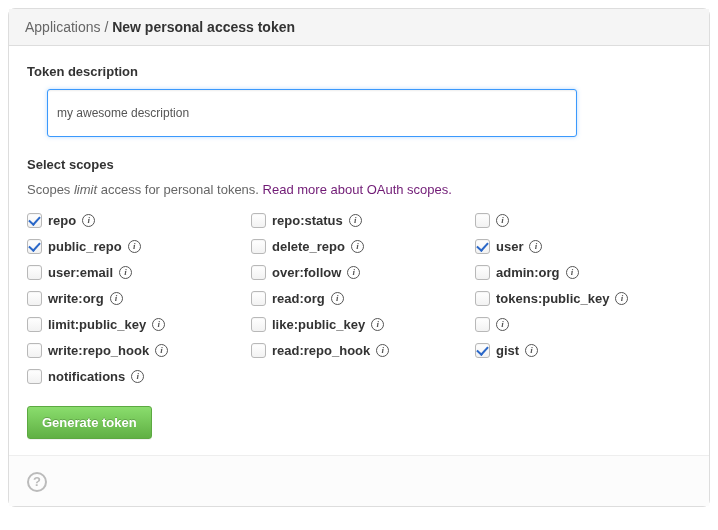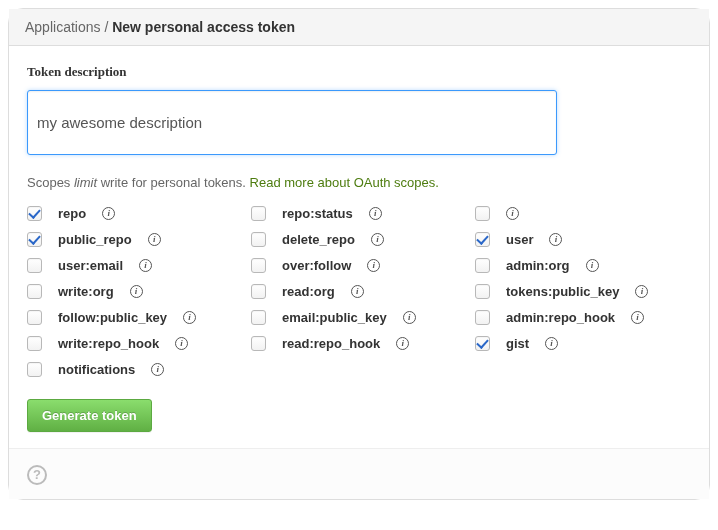--- a/index.html
+++ b/index.html
@@ -1,28 +1,28 @@
 <!DOCTYPE html>
 <html><head>
 <meta charset="utf-8">
 <style>
 * { box-sizing: border-box; margin: 0; padding: 0; }
 body { font-family: -apple-system, BlinkMacSystemFont, "Helvetica Neue", Helvetica, Arial, sans-serif; font-size: 13px; color: #333; background: #fff; width: 718px; }
-.panel { border: 1px solid #ddd; border-radius: 15px; margin: 8px; }
+.panel { border: 1px solid #ddd; border-radius: 7px; margin: 8px; }
 .panel-header { padding: 10px 16px; background: #f5f5f5; border-bottom: 1px solid #ddd; font-size: 14px; color: #666; }
 .panel-header b { color: #333; font-weight: 600; }
 .panel-body { padding: 18px 18px 16px; }
-.section-label { font-weight: 600; color: #333; margin-bottom: 10px; font-size: 13px; font-family: Liberation Serif, serif; }
-.desc-input { width: 530px; padding: 23px 9px; font-size: 15px; color: #555; border: 1px solid #3b99fc; border-radius: 3px; outline: none; box-shadow: 0 0 4px rgba(59,153,252,.35), inset 0 1px 2px rgba(0,0,0,.07); }
+.section-label { font-weight: 600; color: #333; margin-bottom: 10px; font-size: 13px; }
+.desc-input { width: 530px; padding: 16px 9px; font-size: 12px; color: #555; border: 1px solid #3b99fc; border-radius: 3px; outline: none; box-shadow: 0 0 4px rgba(59,153,252,.35), inset 0 1px 2px rgba(0,0,0,.07); margin-left: 20px; }
 .help-text { color: #999; font-size: 12px; margin-top: 8px; }
 .scopes-help { color: #666; font-size: 13px; margin-bottom: 16px; }
 .scopes-help em { font-style: italic; }
-.link { color: #4d7c0f; text-decoration: none; }
+.link { color: #701a75; text-decoration: none; }
 .scopes-grid { display: grid; grid-template-columns: 1fr 1fr 1fr; row-gap: 11px; column-gap: 8px; margin-bottom: 22px; }
-.scope-item { display: flex; align-items: center; gap: 16px; font-weight: 600; color: #333; }
+.scope-item { display: flex; align-items: center; gap: 6px; font-weight: 600; color: #333; }
 .cb { position: relative; width: 15px; height: 15px; border: 1px solid #b8b8b8; border-radius: 3px; background: linear-gradient(#fff,#f2f2f2); flex-shrink: 0; box-shadow: inset 0 1px 1px rgba(0,0,0,.04); }
 .cb.checked::after { content: ""; position: absolute; left: 3px; top: 0px; width: 5px; height: 9px; border: solid #2a67c8; border-width: 0 2.5px 2.5px 0; transform: rotate(42deg); }
 .info-icon { width: 13px; height: 13px; border: 1.5px solid #555; border-radius: 50%; display: inline-flex; align-items: center; justify-content: center; font-size: 9px; font-weight: 700; color: #555; font-family: Georgia, serif; font-style: italic; line-height: 1; flex-shrink: 0; }
 .btn-generate { background: linear-gradient(#8add6d,#60b044); border: 1px solid #5ca941; color: #fff; font-weight: 600; font-size: 13px; padding: 8px 14px; border-radius: 3px; cursor: pointer; text-shadow: 0 -1px 0 rgba(0,0,0,.2); box-shadow: 0 1px 0 rgba(0,0,0,.05); }
 .panel-footer { border-top: 1px solid #eee; padding: 14px 18px; background: #fcfcfc; display: flex; gap: 10px; align-items: flex-start; color: #999; font-size: 13px; line-height: 1.5; }
 .q-icon { width: 20px; height: 20px; border: 2px solid #bbb; border-radius: 50%; display: flex; align-items: center; justify-content: center; font-size: 13px; font-weight: 700; color: #bbb; flex-shrink: 0; margin-top: 2px; }
 .sectgap { height: 20px; }
 </style>
 </head>
 <body>
@@ -31,22 +31,23 @@
   <div class="panel-header">
     <span>Applications</span><span> / </span><b>New personal access token</b>
   </div>
   <div class="panel-body">
 
     <div class="section-label">Token description</div>
     <input class="desc-input" type="text" value="my awesome description" style="">
 
     <div class="sectgap"></div>
 
+    <div class="section-label">Select scopes</div>
     <div class="scopes-help">
-      <span>Scopes </span><em>limit</em><span> write for personal tokens. </span><a class="link">Read more about OAuth scopes.</a>
+      <span>Scopes </span><em>limit</em><span> access for personal tokens. </span><a class="link">Read more about OAuth scopes.</a>
     </div>
 
     <div class="scopes-grid" id="scopes-grid">
         <div class="scope-item">
           <span class="cb checked"></span>
           <span>repo</span>
           <span class="info-icon">i</span>
         </div>
         <div class="scope-item">
           <span class="cb"></span>
@@ -97,31 +98,30 @@
           <span>read:org</span>
           <span class="info-icon">i</span>
         </div>
         <div class="scope-item">
           <span class="cb"></span>
           <span>tokens:public_key</span>
           <span class="info-icon">i</span>
         </div>
         <div class="scope-item">
           <span class="cb"></span>
-          <span>follow:public_key</span>
+          <span>limit:public_key</span>
           <span class="info-icon">i</span>
         </div>
         <div class="scope-item">
           <span class="cb"></span>
-          <span>email:public_key</span>
+          <span>like:public_key</span>
           <span class="info-icon">i</span>
         </div>
         <div class="scope-item">
           <span class="cb"></span>
-          <span>admin:repo_hook</span>
           <span class="info-icon">i</span>
         </div>
         <div class="scope-item">
           <span class="cb"></span>
           <span>write:repo_hook</span>
           <span class="info-icon">i</span>
         </div>
         <div class="scope-item">
           <span class="cb"></span>
           <span>read:repo_hook</span>

